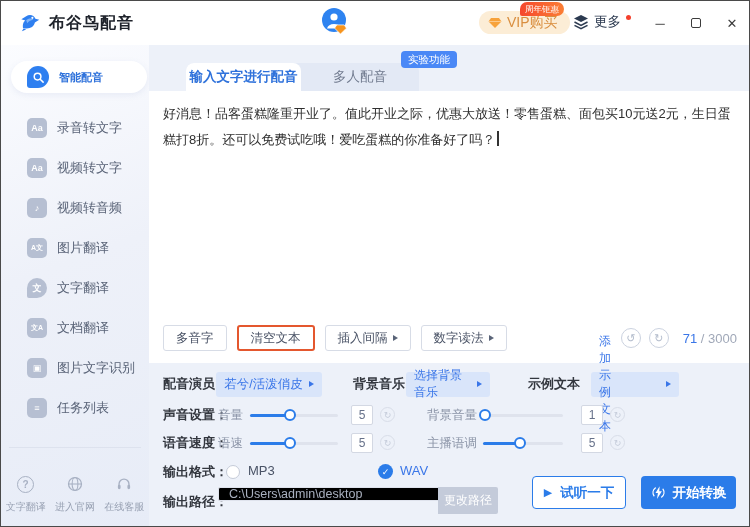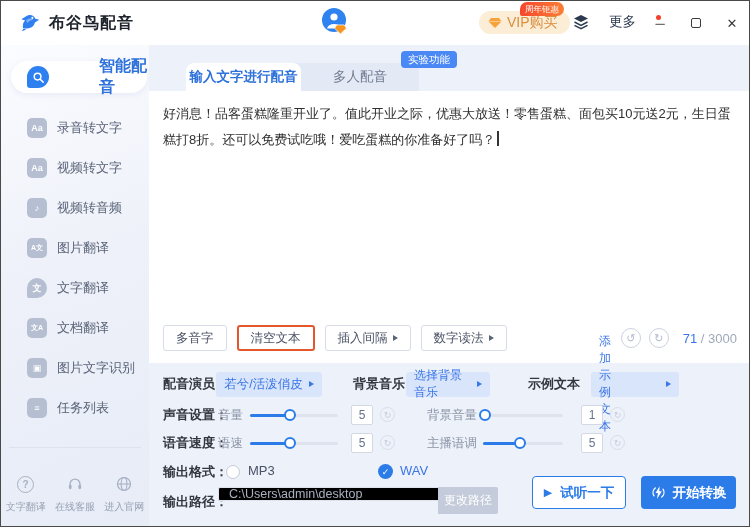--- a/index.html
+++ b/index.html
@@ -9,39 +9,39 @@
 
   
   .titlebar { position:absolute; top:0; left:0; width:100%; height:44px; background:#fff; z-index:5; }
   .logo { position:absolute; left:16px; top:9px; width:26px; height:26px; }
   .app-title { position:absolute; left:48px; top:12px; font-size:16px; font-weight:bold; color:#20242c; letter-spacing:1px; }
   .avatar-wrap { position:absolute; left:320px; top:6px; width:30px; height:32px; cursor:pointer; }
   .avatar-badge { position:absolute; left:13px; top:17px; }
   .vip-pill { position:absolute; left:478px; top:10px; height:23px; padding:0 12px 0 9px; background:#fcedd6; border-radius:12px; display:flex; align-items:center; gap:5px; cursor:pointer; }
   .vip-pill span { font-size:14px; color:#d98e3f; }
   .vip-float-badge { position:absolute; left:519px; top:1px; height:14px; padding:0 5px; background:linear-gradient(90deg,#f5472e,#fb7e34); border-radius:7px 7px 7px 2px; color:#fff; font-size:8.5px; line-height:14px; z-index:6; }
-  .more-wrap { position:absolute; left:572px; top:12px; display:flex; align-items:center; gap:20px; cursor:pointer; }
+  .more-wrap { position:absolute; left:572px; top:12px; display:flex; align-items:center; gap:5px; cursor:pointer; }
   .more-wrap span.txt { font-size:13.5px; color:#2c3a50; }
   .red-dot { width:5px; height:5px; border-radius:50%; background:#f4402c; align-self:flex-start; margin-top:2px; }
   .win-controls { position:absolute; right:10px; top:0; height:44px; display:flex; align-items:center; gap:22px; }
   .win-btn { font-size:13px; color:#3c3c3c; cursor:pointer; width:14px; text-align:center; }
   .max-box { width:10px; height:10px; border:1.4px solid #3c3c3c; border-radius:2px; display:inline-block; }
 
   
   .sidebar { position:absolute; left:0; top:44px; width:148px; height:483px; background:linear-gradient(160deg,#fbfcff 0%,#eef1f9 45%,#e7ecf7 100%); }
   .nav-item.active-pill { margin:16px 2px 0 10px; height:32px; background:#fff; border-radius:16px; display:flex; align-items:center; box-shadow:0 2px 6px rgba(120,140,190,.12); cursor:pointer; }
   .nav-item { display:flex; align-items:center; height:40px; padding-left:26px; cursor:pointer; }
   .nav-item.active-pill { padding-left:16px; }
   .nav-list { margin-top:15px; }
   .nav-icon { width:20px; height:20px; border-radius:5px; background:#b6bfd2; color:#fff; font-size:9px; font-weight:bold; display:flex; align-items:center; justify-content:center; margin-right:10px; flex:none; letter-spacing:0; }
   .nav-icon.round { border-radius:50% 50% 50% 2px; }
   .nav-icon.tiny { font-size:7px; }
   .active-icon { width:22px; height:22px; border-radius:50% 50% 50% 3px; background:#2e7ff0; display:flex; align-items:center; justify-content:center; margin-right:10px; flex:none; }
   .nav-label { font-size:13px; color:#5a6478; }
-  .active-pill .nav-label { color:#2f72db; font-weight:bold; font-size:16px;margin-left:40px; }
+  .active-pill .nav-label { color:#2f72db; font-weight:bold; font-size:11px; }
   .side-divider { position:absolute; left:8px; right:8px; top:402px; height:1px; background:#dde2ee; }
   .side-footer { position:absolute; left:0; bottom:14px; width:148px; display:flex; justify-content:space-around; }
   .foot-item { display:flex; flex-direction:column; align-items:center; gap:6px; cursor:pointer; }
   .foot-ico { width:20px; height:20px; display:flex; align-items:center; justify-content:center; }
   .qmark { width:17px; height:17px; border:1.4px solid #a8b1c3; border-radius:50%; color:#a8b1c3; font-size:10px; font-weight:bold; display:flex; align-items:center; justify-content:center; }
   .foot-label { font-size:10px; color:#98a1b3; }
 
   
   .main { position:absolute; left:148px; top:44px; width:602px; height:483px; background:#edf1f9; }
 
@@ -191,36 +191,36 @@
     <div class="side-footer">
       <div class="foot-item">
         <span class="foot-ico">
             <span class="qmark">?</span>
           </span>
         <span class="foot-label">文字翻译</span>
       </div>
       <div class="foot-item">
         <span class="foot-ico">
           <svg width="18" height="18" viewBox="0 0 20 20">
+              <circle cx="10" cy="10" r="7.2" stroke="#a8b1c3" fill="none" stroke-width="1.4"></circle>
+              <ellipse cx="10" cy="10" rx="3.2" ry="7.2" stroke="#a8b1c3" fill="none" stroke-width="1.2"></ellipse>
+              <path d="M2.8 10 h14.4" stroke="#a8b1c3" stroke-width="1.2"></path>
+            </svg>
+        </span>
+        <span class="foot-label">进入官网</span>
+      </div>
+      <div class="foot-item">
+        <span class="foot-ico">
+          <svg width="18" height="18" viewBox="0 0 20 20">
               <path d="M4.5 12 v-2 a5.5 5.5 0 0 1 11 0 v2" stroke="#a8b1c3" fill="none" stroke-width="1.5"></path>
               <rect x="3.2" y="10.8" width="3" height="5" rx="1.5" fill="#a8b1c3"></rect>
               <rect x="13.8" y="10.8" width="3" height="5" rx="1.5" fill="#a8b1c3"></rect>
             </svg>
         </span>
         <span class="foot-label">在线客服</span>
-      </div>
-      <div class="foot-item">
-        <span class="foot-ico">
-          <svg width="18" height="18" viewBox="0 0 20 20">
-              <circle cx="10" cy="10" r="7.2" stroke="#a8b1c3" fill="none" stroke-width="1.4"></circle>
-              <ellipse cx="10" cy="10" rx="3.2" ry="7.2" stroke="#a8b1c3" fill="none" stroke-width="1.2"></ellipse>
-              <path d="M2.8 10 h14.4" stroke="#a8b1c3" stroke-width="1.2"></path>
-            </svg>
-        </span>
-        <span class="foot-label">进入官网</span>
       </div>
     </div>
   </div>
 
   <div class="main">
 
     <div class="tab-group">
       <div class="tab1">输入文字进行配音</div>
       <div class="tab2">多人配音</div>
     </div>

